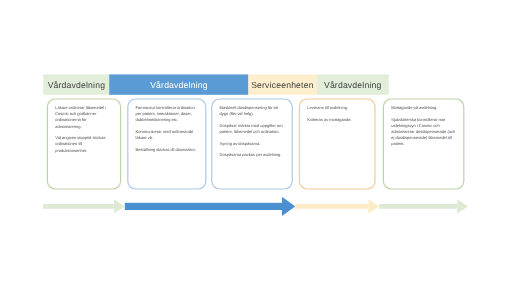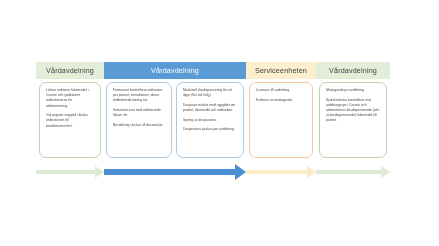--- a/index.html
+++ b/index.html
@@ -18,21 +18,21 @@
     position: absolute;
     left: 36px;
     top: 62px;
     width: 354px;
     height: 118px;
   }
   
   .header-row {
     display: flex;
     height: 17px;
-    width: 354px;
+    width: 288px;
   }
   .header-cell {
     display: flex;
     align-items: center;
     justify-content: center;
     font-size: 7.2px;
     letter-spacing: 0.15px;
     color: #3b3b3b;
     box-sizing: border-box;
     white-space: nowrap;

